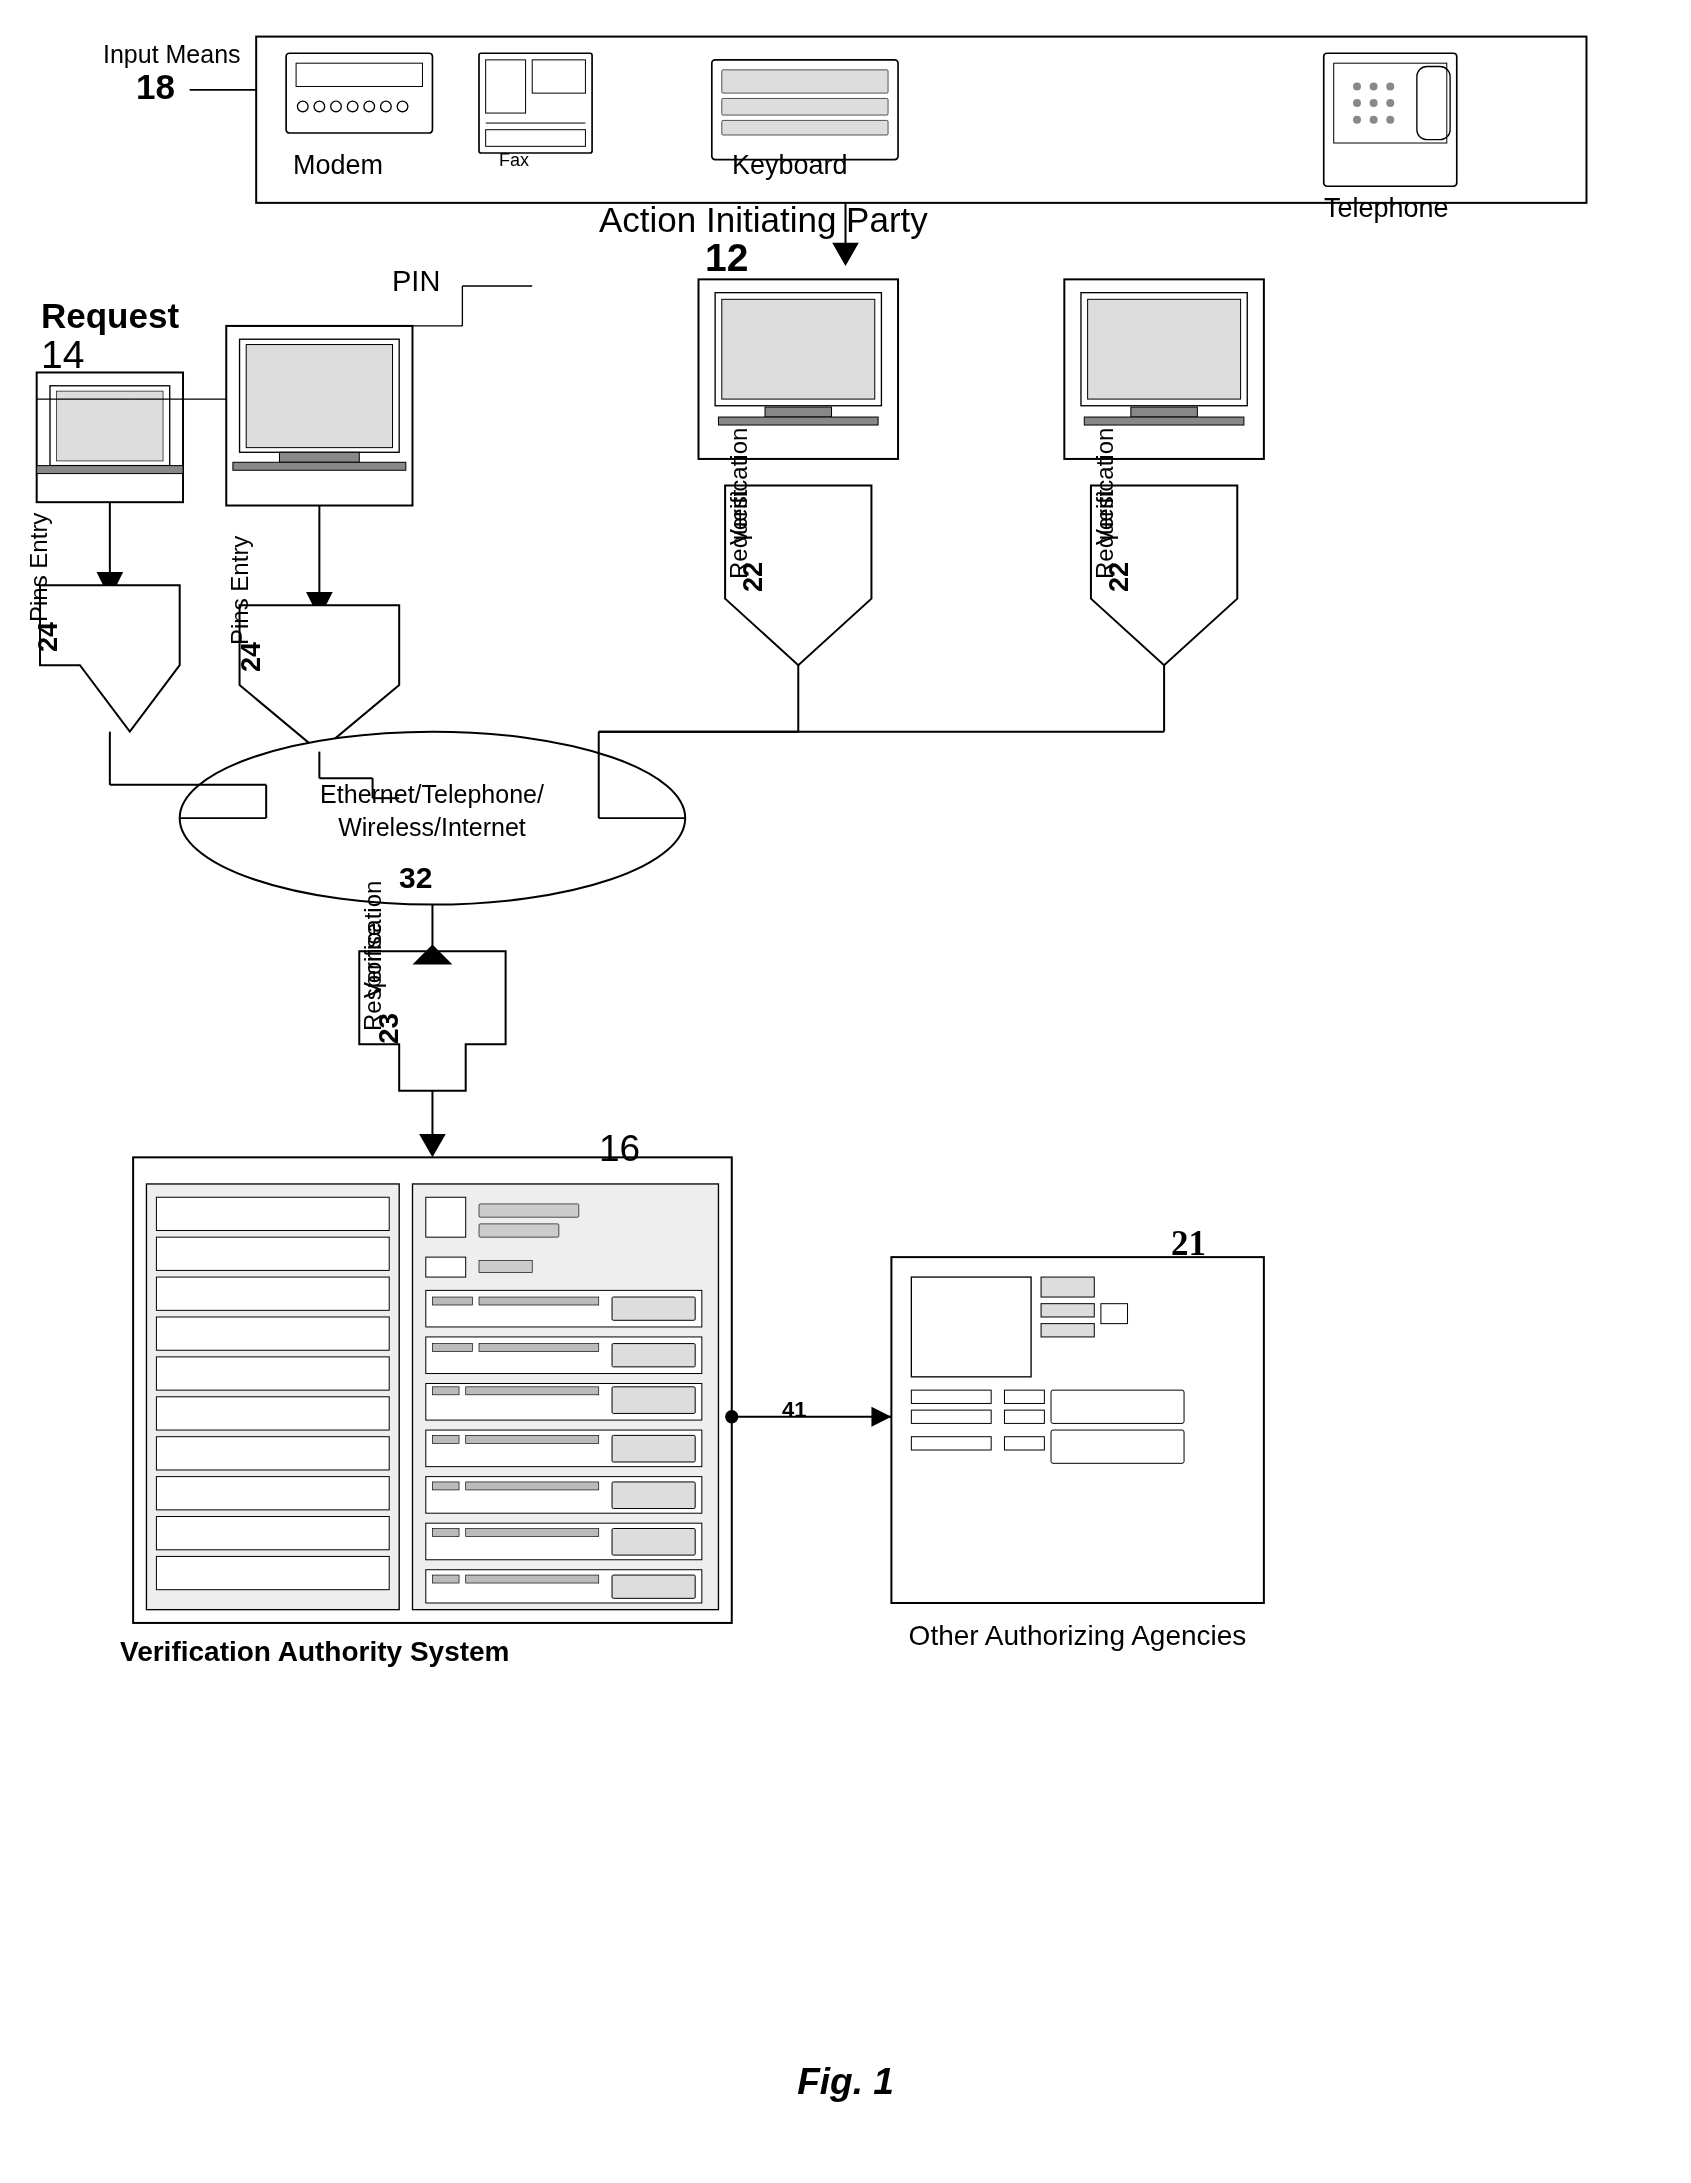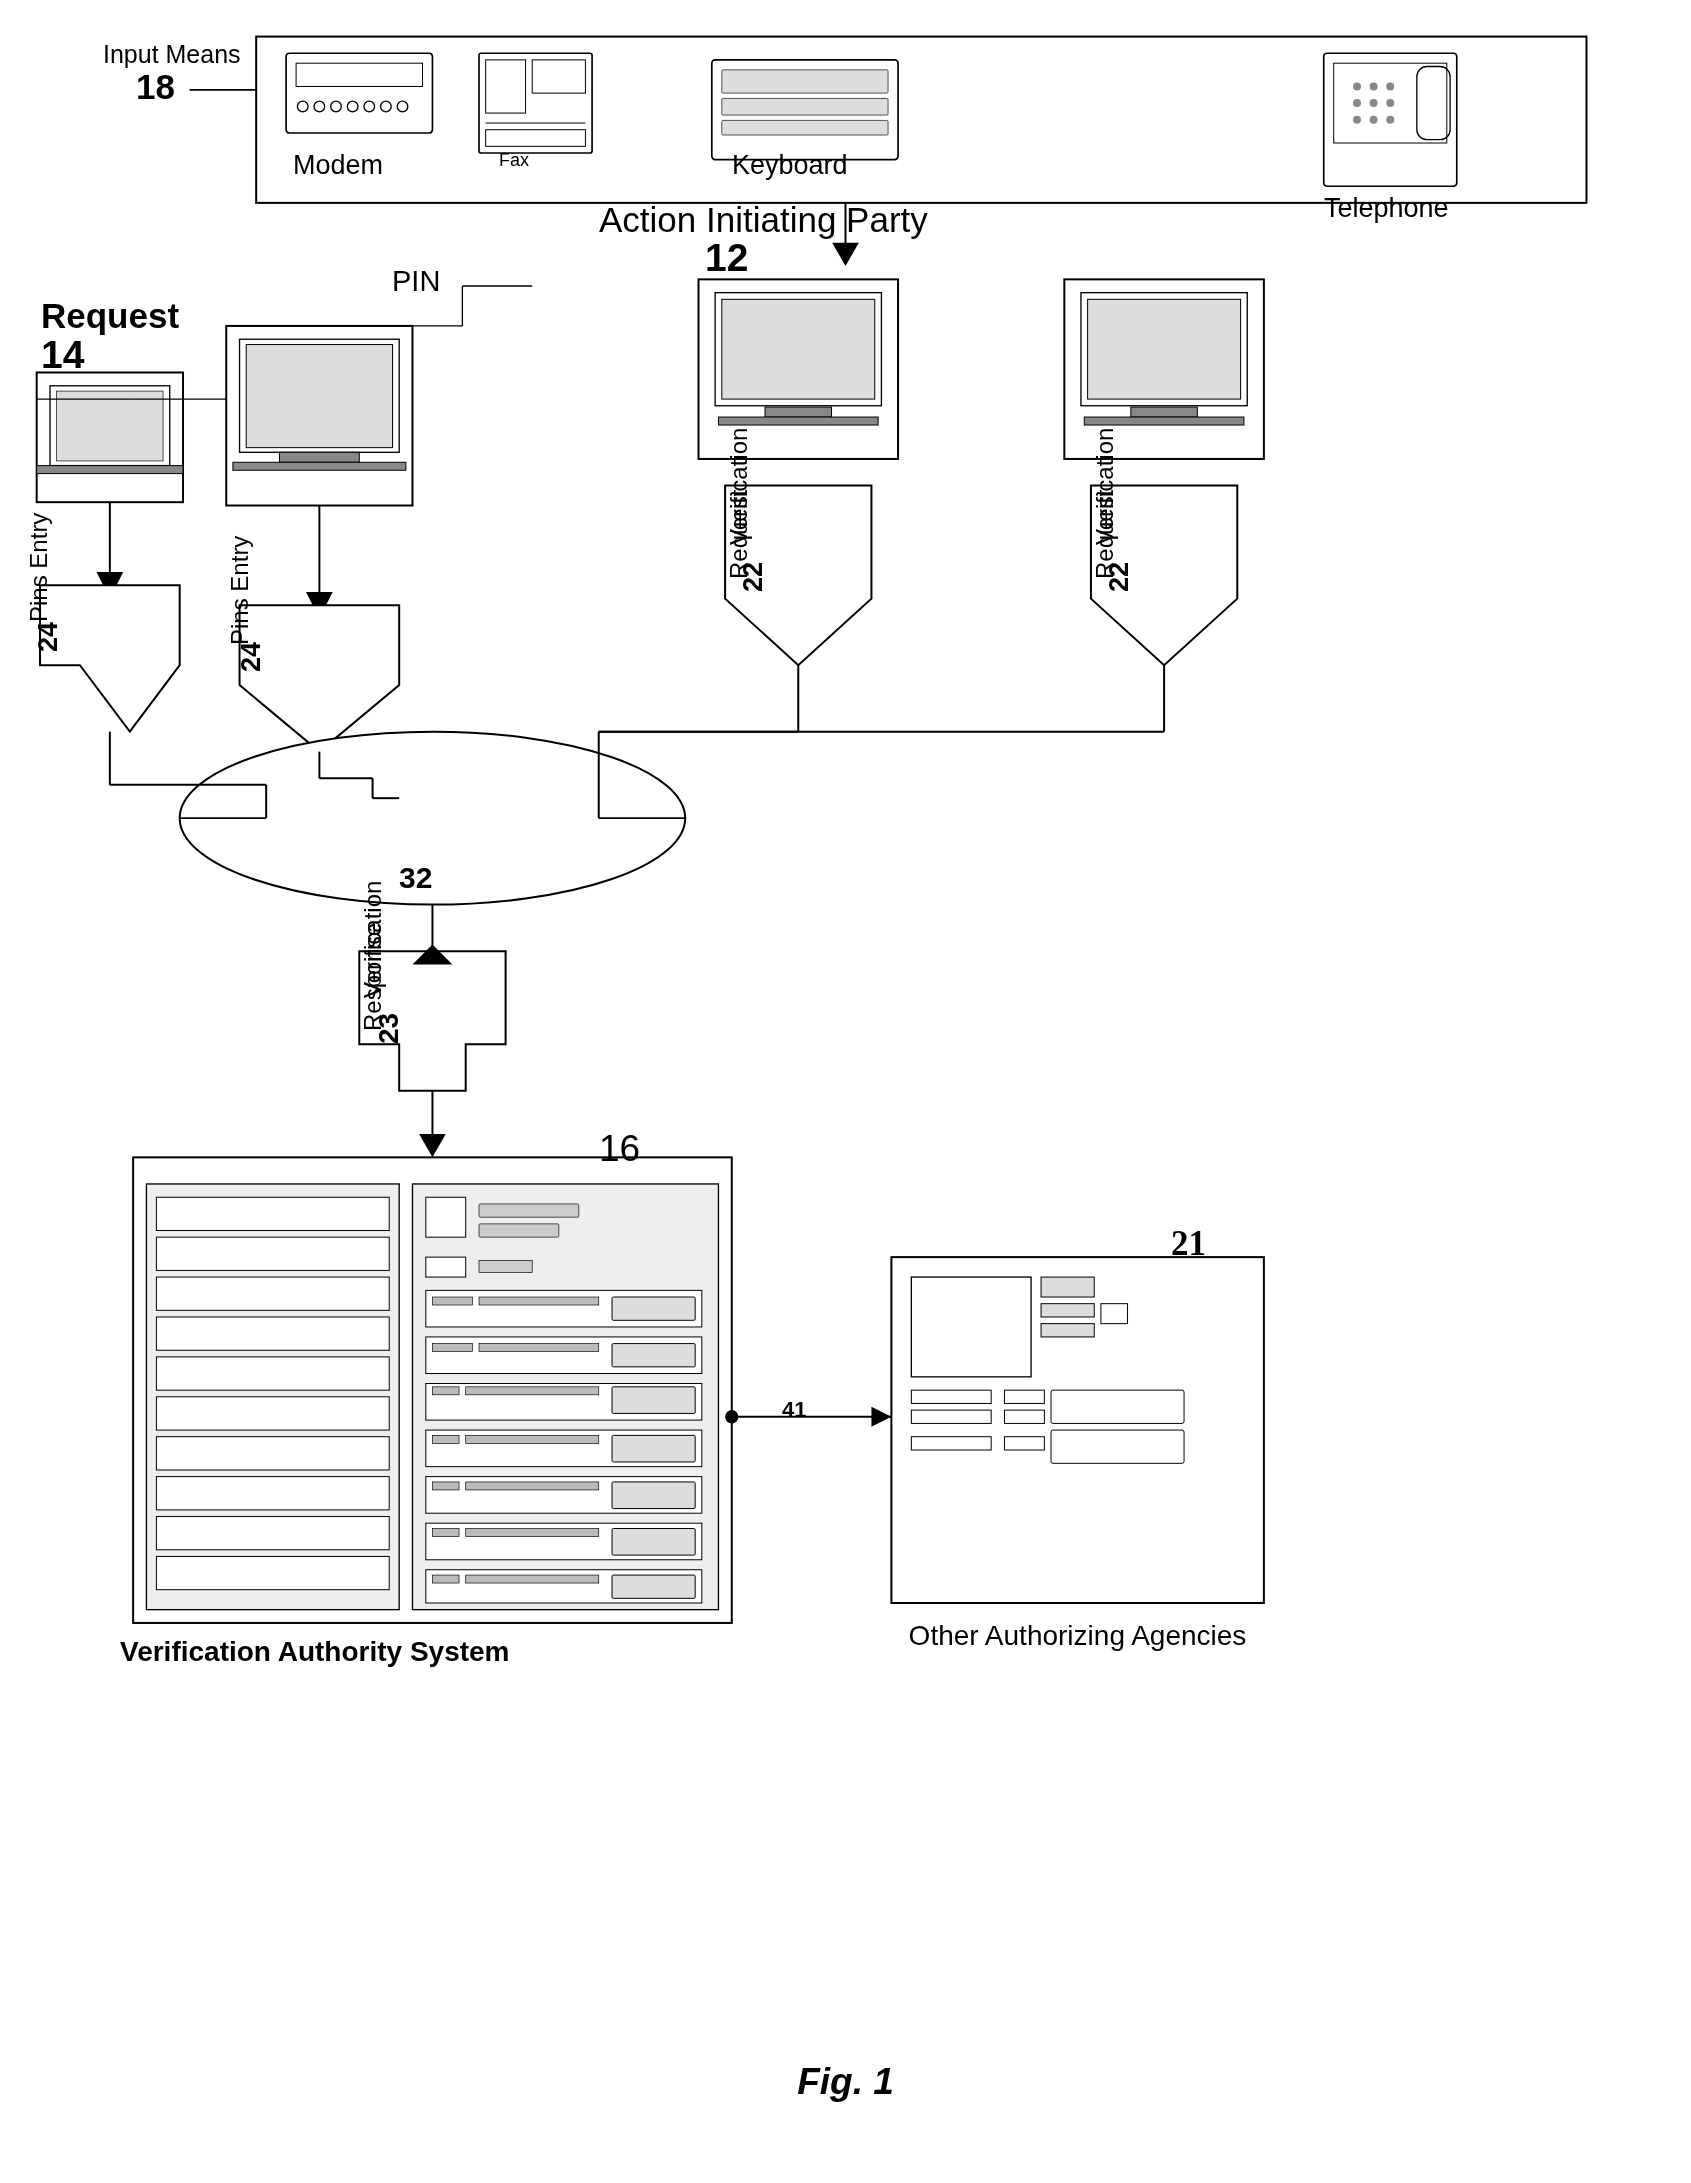--- a/index.html
+++ b/index.html
@@ -242,21 +242,21 @@
   <div style="position:absolute;top:150px;left:499px;font-size:18px;">Fax</div>
   <div style="position:absolute;top:150px;left:732px;font-size:27px;">Keyboard</div>
   <div style="position:absolute;top:193px;left:1324px;font-size:27px;width:200px;">Telephone</div>
 
   <div style="position:absolute;top:200px;left:599px;font-size:35px;">Action Initiating Party</div>
   <div style="position:absolute;top:236px;left:705px;font-size:39px;font-weight:bold;">12</div>
 
   <div style="position:absolute;top:265px;left:392px;font-size:29px;">PIN</div>
 
   <div style="position:absolute;top:296px;left:41px;font-size:35px;font-weight:bold;">Request</div>
-  <div style="position:absolute;top:333px;left:41px;font-size:39px;font-weight:bold;">14</div>
+  <div style="position:absolute;top:333px;left:41px;font-size:39px;font-weight:normal;">14</div>
 
   <div style="position:absolute;top:622px;left:25px;font-size:24px;transform:rotate(-90deg);transform-origin:top left;white-space:nowrap;width:133px;">
     <span>Pins Entry</span>
   </div>
   <div style="position:absolute;top:652px;left:33px;font-size:27px;font-weight:bold;transform:rotate(-90deg);transform-origin:top left;">
     <span>24</span>
   </div>
 
   <div style="position:absolute;top:645px;left:226px;font-size:24px;transform:rotate(-90deg);transform-origin:top left;white-space:nowrap;width:133px;">
     <span>Pins Entry</span>
@@ -278,20 +278,23 @@
   <div style="position:absolute;top:545px;left:1091px;font-size:24px;transform:rotate(-90deg);transform-origin:top left;white-space:nowrap;width:133px;">
     Verification
   </div>
   <div style="position:absolute;top:579px;left:1091px;font-size:24px;transform:rotate(-90deg);transform-origin:top left;white-space:nowrap;width:133px;">
     Request
   </div>
   <div style="position:absolute;top:592px;left:1104px;font-size:27px;font-weight:bold;transform:rotate(-90deg);transform-origin:top left;">
     <span>22</span>
   </div>
 
+  <div style="position:absolute;top:778px;left:206px;font-size:25px;text-align:center;width:452px;line-height:1.3;">
+    Ethernet/Telephone/<br>Wireless/Internet
+  </div>
   <div style="position:absolute;top:861px;left:399px;font-size:30px;font-weight:bold;">
     <span>32</span>
   </div>
 
   <div style="position:absolute;top:998px;left:359px;font-size:24px;transform:rotate(-90deg);transform-origin:top left;white-space:nowrap;width:133px;">
     Verification
   </div>
   <div style="position:absolute;top:1031px;left:359px;font-size:24px;transform:rotate(-90deg);transform-origin:top left;white-space:nowrap;width:133px;">
     Response
   </div>

